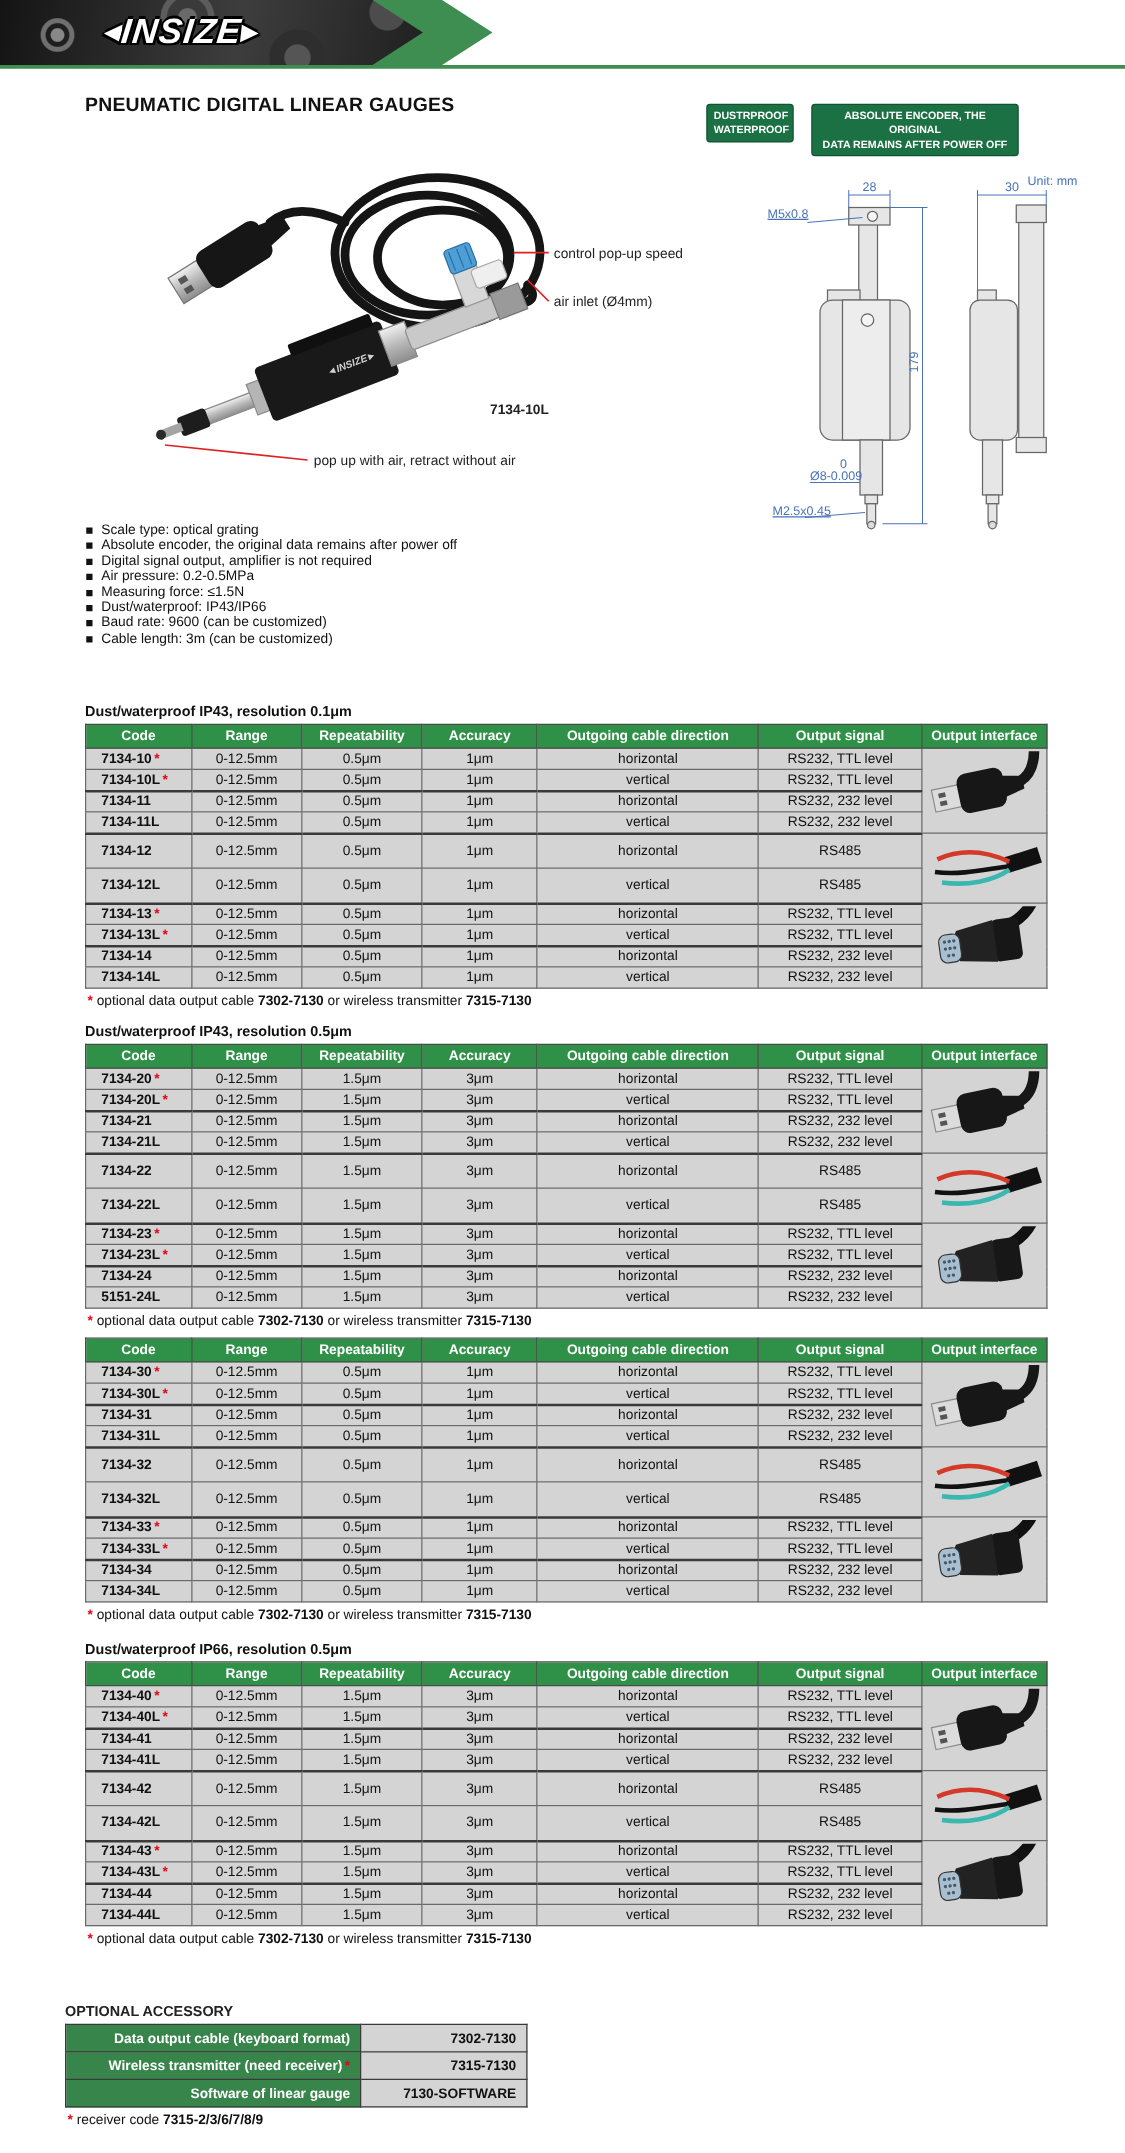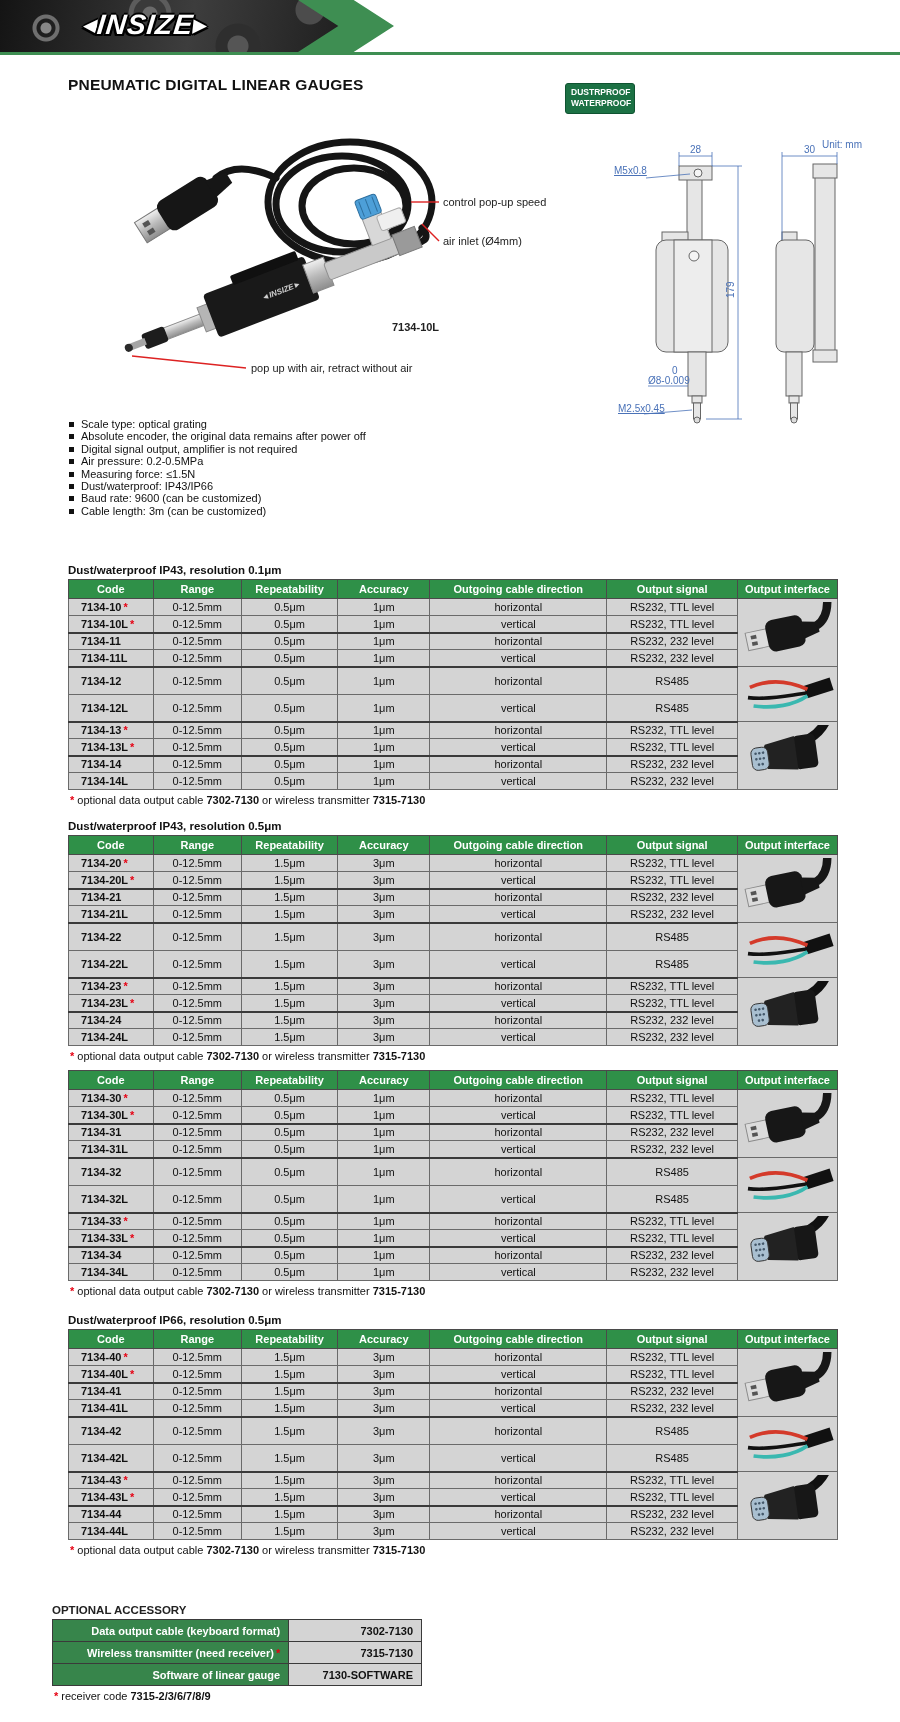--- a/index.html
+++ b/index.html
@@ -79,20 +79,24 @@
       <span class="txt">INSIZE</span>
       <span class="arr">▶</span>
     </div>
   </header>
 
   <h1 class="title">PNEUMATIC DIGITAL LINEAR GAUGES</h1>
   <div class="badge b1">
     <div>DUSTRPROOF</div>
     <div>WATERPROOF</div>
   </div>
+  <div class="badge b2">
+    <div>ABSOLUTE ENCODER, THE ORIGINAL</div>
+    <div>DATA REMAINS AFTER POWER OFF</div>
+  </div>
 
   <svg class="prodfig" viewBox="0 0 478 272">
     <defs>
       <linearGradient id="sil" x1="0" y1="0" x2="0" y2="1">
         <stop offset="0" stop-color="#f0f0f0"></stop>
           <stop offset=".5" stop-color="#b9b9b9"></stop>
           <stop offset="1" stop-color="#8d8d8d"></stop>
       </linearGradient>
     </defs>
 
@@ -476,21 +480,21 @@
           </tr>
           <tr>
             <td class="code">7134-24</td>
             <td>0-12.5mm</td>
             <td>1.5μm</td>
             <td>3μm</td>
             <td>horizontal</td>
             <td>RS232, 232 level</td>
           </tr>
           <tr>
-            <td class="code">7134-24L</td>
+            <td class="code">5151-24L</td>
             <td>0-12.5mm</td>
             <td>1.5μm</td>
             <td>3μm</td>
             <td>vertical</td>
             <td>RS232, 232 level</td>
           </tr>
         </tbody>
     </table>
     <p class="fnote"><span class="star">*</span><span> optional data output cable </span><b>7302-7130</b><span> or wireless transmitter </span><b>7315-7130</b></p>
   </div>

